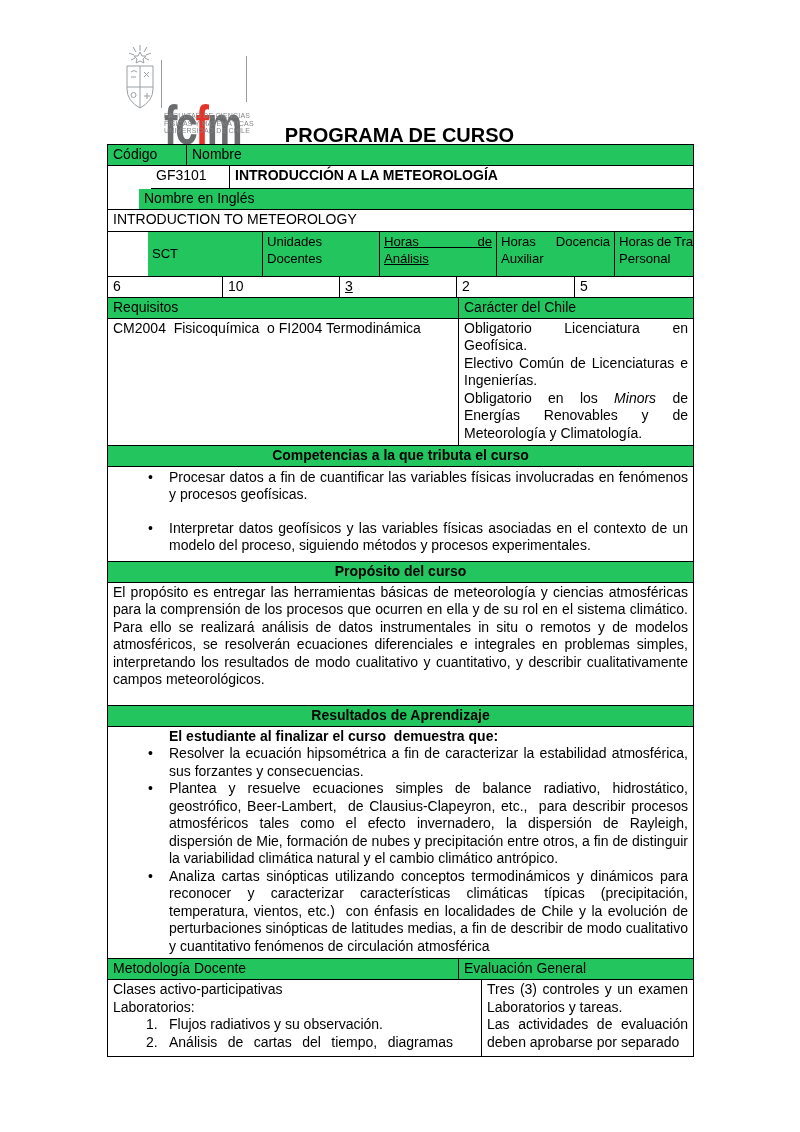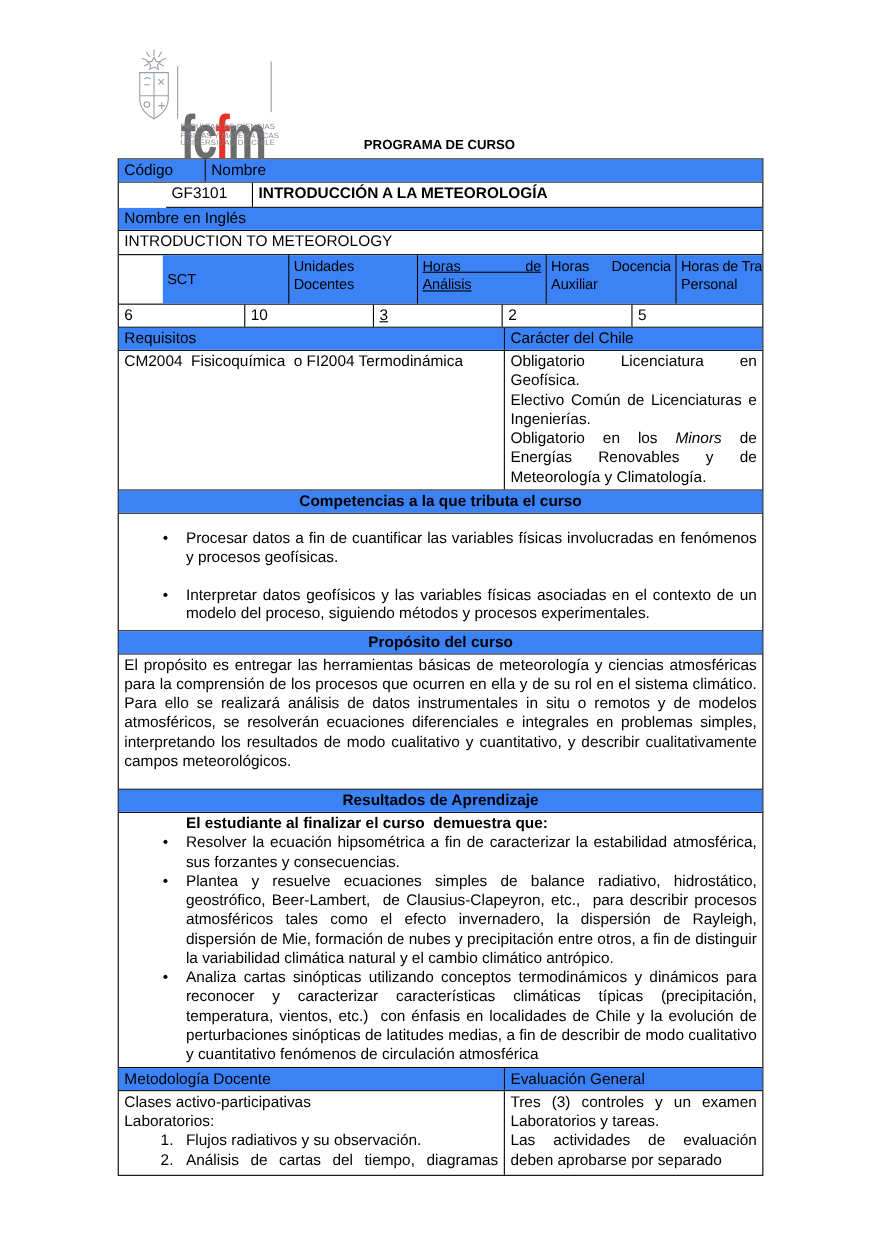--- a/index.html
+++ b/index.html
@@ -13,49 +13,49 @@
         letter-spacing:-3px;line-height:1;color:#6b6c6e;transform:scaleX(.72);
         transform-origin:left top;white-space:nowrap;}
   .fcfm .accent{color:#e63329;}
   .rule-l{position:absolute;left:41px;top:16px;width:1px;height:48px;background:#9b9c9e;}
   .rule-r{position:absolute;left:126px;top:12px;width:1px;height:46px;background:#9b9c9e;}
   .logo-caption{position:absolute;left:44px;top:68px;width:86px;font-size:7px;
         line-height:7.6px;letter-spacing:.2px;color:#85868a;white-space:nowrap;}
 
   
   .doc-title{position:absolute;left:107px;top:124px;width:585px;text-align:center;
-        font-weight:bold;font-size:12px;}
+        font-weight:bold;font-size:20px;}
 
   
   .tbl{position:absolute;left:107px;top:144px;width:585px;border:1.5px solid #000;
        font-size:14px;line-height:17.5px;}
   .row{display:flex;align-items:stretch;border-bottom:1.5px solid #000;}
-  .row:last-child{border-bottom:none;}
+  .row:last-child{border-bottom:none;gap:23px;}
   .cell{padding:1px 5px;box-sizing:border-box;min-width:0;}
   .cell + .cell{border-left:1.5px solid #000;}
-  .gray{background:#3b82f6;}
+  .gray{background:#22c55e;}
   .bold{font-weight:bold;}
   .center{text-align:center;}
   .justify{text-align:justify;}
   .spread{text-align:justify;text-align-last:justify;}
   .pre{white-space:pre-wrap;}
 
   .w-cod{width:78px;}
   .w-rest{flex:1;}
   .w-c1{width:114px;}
   .w-c2{width:117px;}
   .w-c3{width:117px;text-decoration:underline;}
   .w-c4{width:118px;}
   .w-c5{flex:1;}
   .w-left{width:350px;}
   .w-right{flex:1;}
 
   .h20{min-height:20px;}
   .h22{min-height:22px;margin-left:43px;}
-  .h19{min-height:19px;}
+  .h19{min-height:19px;padding-left:31px;}
   .h21{min-height:21px;}
   .h44{min-height:44px;}
   .h122{min-height:122px;}
   .h126{min-height:126px;}
   .h76{min-height:76px;}
 
   .r5 .cell{font-size:13.2px;letter-spacing:-.1px;word-spacing:-.5px;
             padding:1px 4px;overflow:hidden;}
   .r5 .hline{white-space:nowrap;}
   .cell-sct{display:flex;flex-direction:column;justify-content:center;margin-left:40px;}
@@ -167,21 +167,21 @@
         <div class="justify">Electivo Común de Licenciaturas e Ingenierías.</div>
         <div class="justify"><span>Obligatorio en los </span><i>Minors</i><span> de Energías Renovables y de Meteorología y Climatología.</span></div>
       </div>
     </div>
 
     <div class="row h20">
       <div class="cell gray w-rest bold center">Competencias a la que tributa el curso</div>
     </div>
 
     <div class="row">
-      <div class="cell w-rest" style="padding-top:14px;padding-bottom:6px;">
+      <div class="cell w-rest" style="padding-top:2px;padding-bottom:6px;">
         <div class="li gap pre">Procesar datos a fin de cuantificar las variables físicas involucradas en fenómenos y procesos geofísicas.</div>
         <div class="li pre">Interpretar datos geofísicos y las variables físicas asociadas en el contexto de un modelo del proceso, siguiendo métodos y procesos experimentales.</div>
       </div>
     </div>
 
     <div class="row h20">
       <div class="cell gray w-rest bold center">Propósito del curso</div>
     </div>
 
     <div class="row h122">

